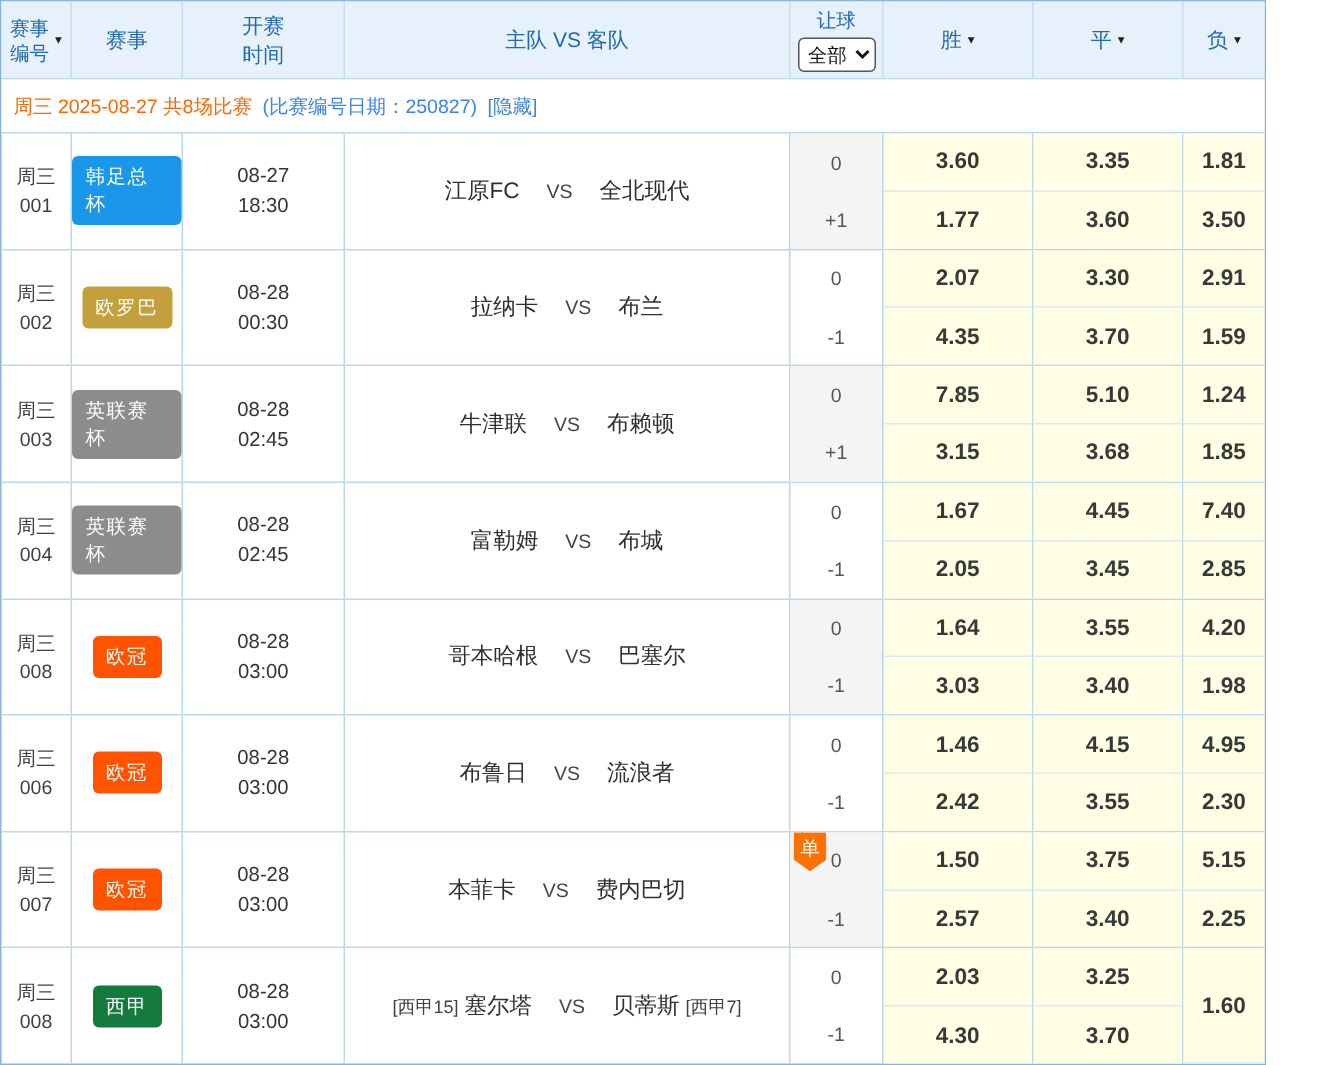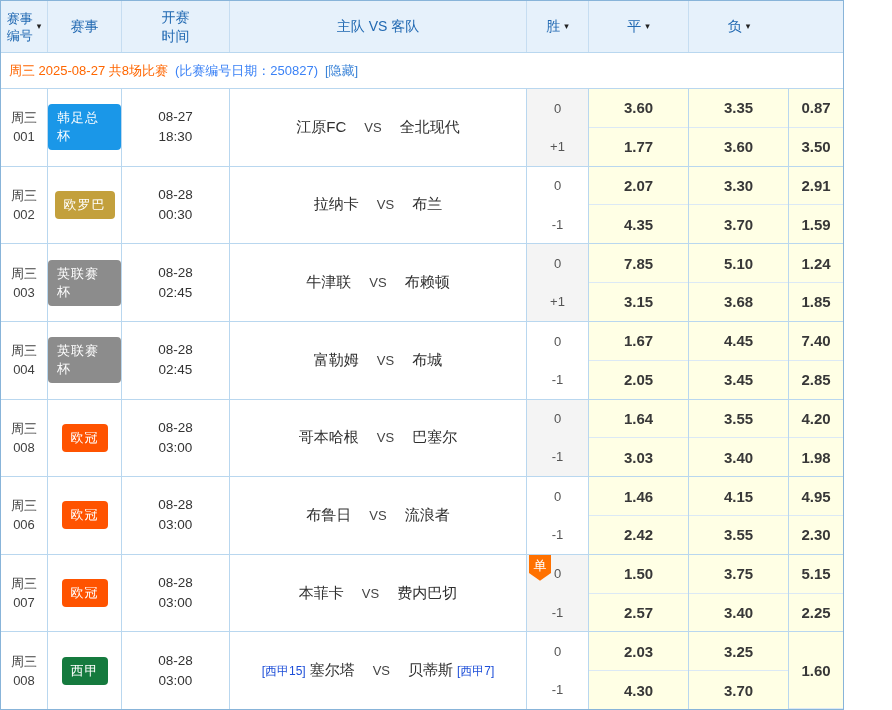--- a/index.html
+++ b/index.html
@@ -24,21 +24,21 @@
   .row{flex:1;border-bottom:1px solid #b9d7ef;box-sizing:border-box;}
   .row:last-child{border-bottom:none;}
   .cell{border-right:1px solid #b9d7ef;box-sizing:border-box;display:flex;align-items:center;justify-content:center;}
   .cell:last-child{border-right:none;}
   .c-num{flex-direction:column;font-size:13px;color:#3f3f3f;line-height:19px;}
   .badge{color:#fff;font-size:13px;padding:5px 9px;border-radius:4px;letter-spacing:1px;}
   .c-time{flex-direction:column;font-size:13.5px;color:#333;line-height:20px;}
   .c-teams{gap:18px;font-size:15px;color:#2f2f2f;}
   .side{display:flex;align-items:baseline;gap:4px;}
   .vs{font-size:13px;color:#444;}
-  .rank{font-size:12px;color:#1d4ed8;}
+  .rank{font-size:12px;color:#404040;}
   .c-handicap{flex-direction:column;position:relative;align-items:stretch;}
   .c-handicap.alt{background:#f4f4f4;}
   .hline{flex:1;display:flex;align-items:center;justify-content:center;font-size:13px;color:#555;}
   .single-badge{position:absolute;top:0;left:2px;width:22px;height:26px;background:#ff7100;color:#fff;font-size:13px;display:flex;justify-content:center;padding-top:2px;box-sizing:border-box;clip-path:polygon(0 0,100% 0,100% 70%,50% 100%,0 70%);}
   .c-odds{flex-direction:column;align-items:stretch;background:#ffffe5;}
   .odd{flex:1;display:flex;align-items:center;justify-content:center;font-size:15px;font-weight:bold;color:#383838;cursor:pointer;}
   .odd:first-child{border-bottom:1px solid #dce9f5;}
 </style>
 </head>
 <body>
@@ -57,20 +57,28 @@
     </div>
     <div class="hcell">赛事</div>
     <div class="hcell">
       <div class="h2line" style="font-size:14px;line-height:19px;">
         <div>开赛</div>
         <div>时间</div>
       </div>
     </div>
     <div class="hcell">主队 VS 客队</div>
     <div class="hcell">
+      <div class="hstack">
+        <span style="font-size:13px;">让球</span>
+        <select class="hselect">
+          <option>全部</option>
+        </select>
+      </div>
+    </div>
+    <div class="hcell">
       <div class="sortwrap">
           <span>胜</span>
           <span class="arrow">▾</span>
         </div>
     </div>
     <div class="hcell">
       <div class="sortwrap">
           <span>平</span>
           <span class="arrow">▾</span>
         </div>
@@ -120,21 +128,21 @@
     </div>
     <div class="cell c-odds">
       <div class="odd">3.60</div>
       <div class="odd">1.77</div>
     </div>
     <div class="cell c-odds">
       <div class="odd">3.35</div>
       <div class="odd">3.60</div>
     </div>
     <div class="cell c-odds">
-      <div class="odd">0.87</div>
+      <div class="odd">1.81</div>
       <div class="odd">3.50</div>
     </div>
   </div>
 
   <div class="row grid">
     <div class="cell c-num">
       <div>周三</div>
       <div>002</div>
     </div>
     <div class="cell">

